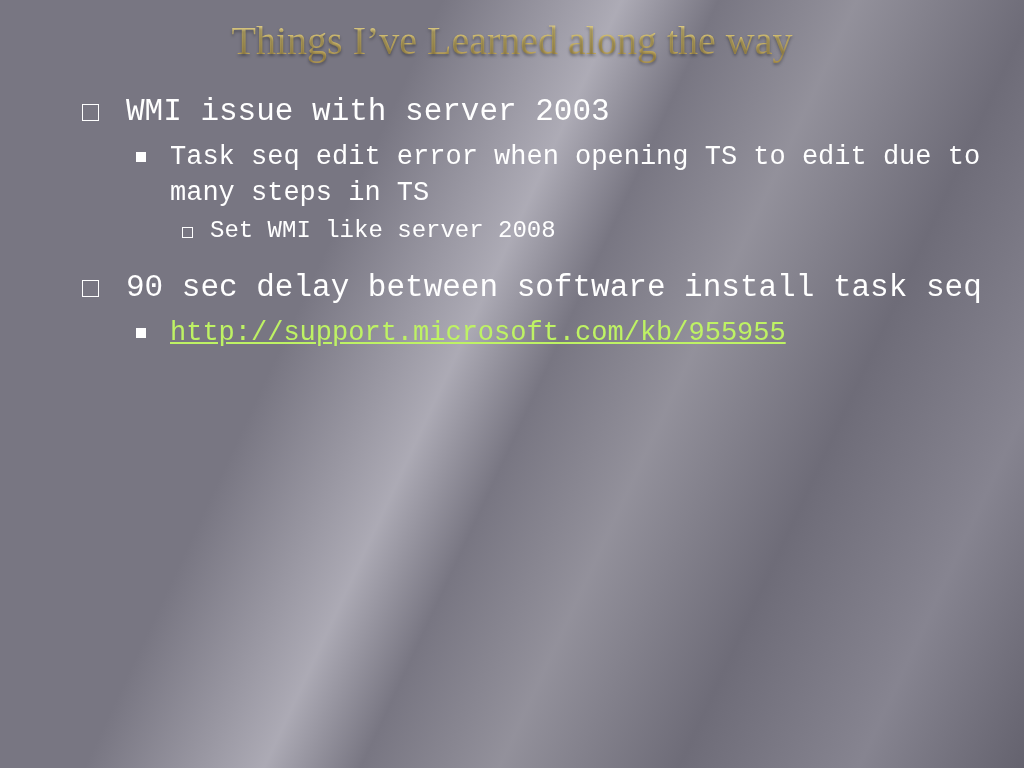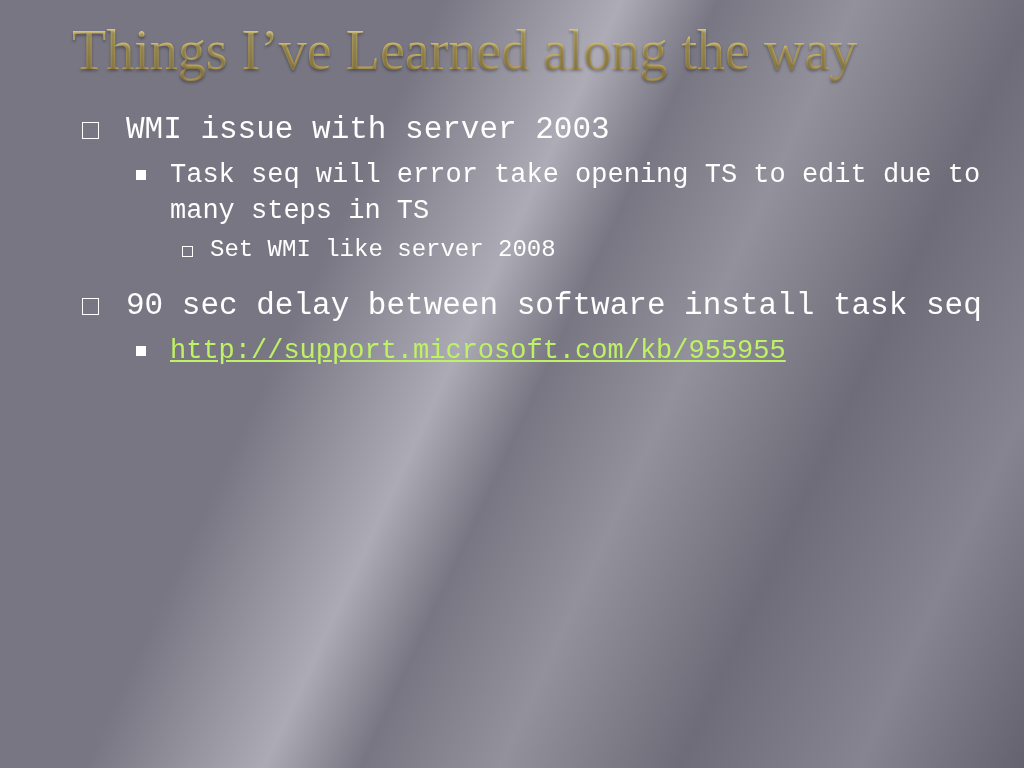--- a/index.html
+++ b/index.html
@@ -21,22 +21,22 @@
       radial-gradient(ellipse 140% 100% at 0% 0%,
         rgba(170,168,180,0.6) 0%,
         rgba(120,118,130,0) 55%
       ),
       #74727f;
     color: #ffffff;
     position: relative;
     padding: 18px 40px 40px 40px;
   }
   .title {
-    text-align: left;
-    font-size: 56px;
+    text-align: center;
+    font-size: 40px;
     font-weight: 400;
     line-height: 1.15;
     margin: 0 auto 28px auto;
     background: linear-gradient(180deg, #e6d695 0%, #d6c173 40%, #b89c52 100%);
     -webkit-background-clip: text;
     background-clip: text;
     color: transparent;
     text-shadow: 0 2px 3px rgba(0,0,0,0.35);
     max-width: 880px;
   }
@@ -112,21 +112,21 @@
 
 <h1 class="title">Things I’ve Learned along the way</h1>
 
 <div class="content">
   <ul class="lvl1">
 
     <li>
       <span>WMI issue with server 2003</span>
       <ul class="lvl2">
         <li>
-          <span>Task seq will error take opening TS to edit due to many steps in TS</span>
+          <span>Task seq edit error when opening TS to edit due to many steps in TS</span>
           <ul class="lvl3">
             <li>
               <span>Set WMI like server 2008</span>
             </li>
           </ul>
         </li>
       </ul>
     </li>
 
     <li>

